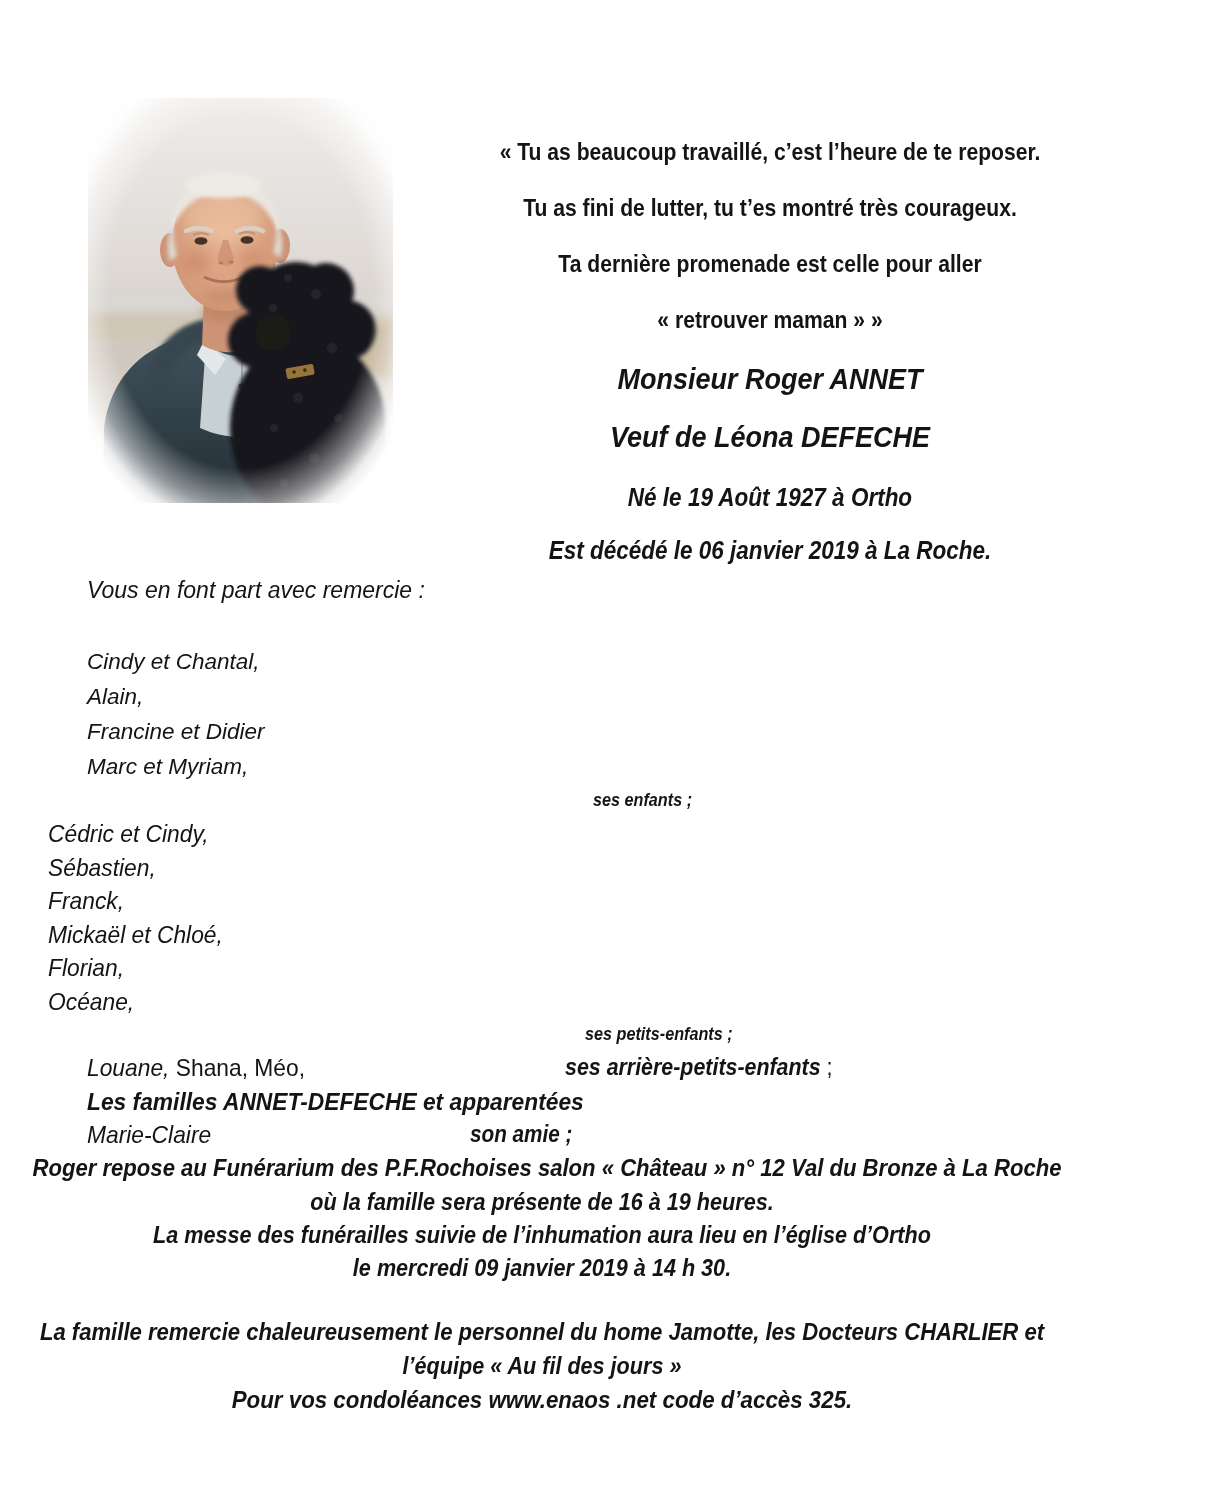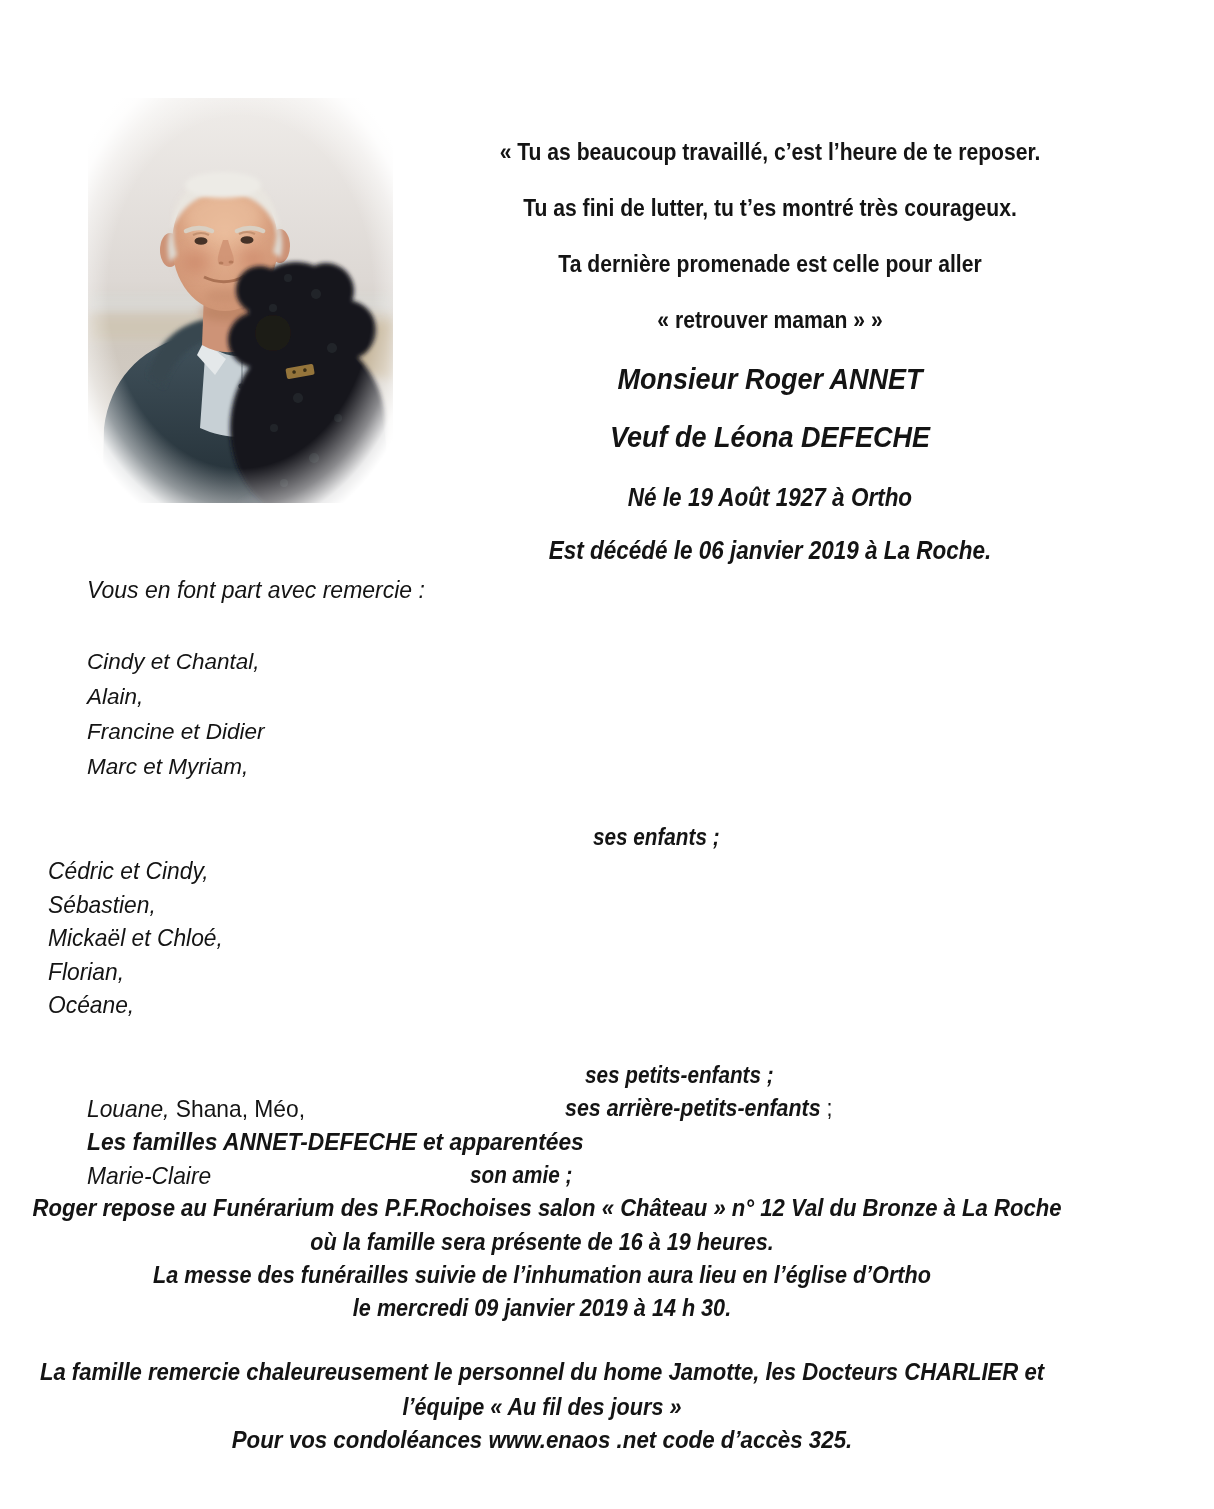--- a/index.html
+++ b/index.html
@@ -25,21 +25,21 @@
 
   .right-col { margin-left:430px; width:680px; padding-top:140px; text-align:center; }
   .q-line { font-weight:bold; font-size:24px; line-height:24px; margin-bottom:32px; }
   .t-name    { font-size:30px; line-height:30px; margin-top:23px; }
   .t-widower { font-size:30px; line-height:30px; margin-top:28px; }
   .t-birth   { font-size:25px; line-height:25px; margin-top:33px; }
   .t-death   { font-size:25px; line-height:25px; margin-top:28px; }
 
   .intro { margin:13px 0 0 87px; font-size:23px; line-height:24px; }
   .children { margin:42px 0 0 87px; font-size:22.5px; line-height:35px; }
-  .label-line { line-height:33px; font-size:23px;margin-top:37px; }
+  .label-line { line-height:33px; font-size:18px; }
   .label-enfants { margin-left:593px; }
   .label-petits  { margin-left:585px; }
   .grandchildren { margin-left:48px; font-size:24px; line-height:33.5px; }
   .tab-row { position:relative; line-height:33.5px; font-size:24px; }
   .tab-row .left-cell { margin-left:87px; }
   .abs-label { position:absolute; top:0; font-size:23px; }
   .lbl-arriere { left:565px; }
   .lbl-amie    { left:470px; }
   .punct-normal { font-weight:normal; font-style:normal; font-size:23px; }
   .families-line { margin-left:87px; line-height:33.5px; font-size:24.5px; }
@@ -202,20 +202,21 @@
     <div class="nw">Marc et Myriam,</div>
   </div>
 
   <div class="label-line nw">
     <span class="label-enfants"><span class="bi cxl90">ses enfants ;</span></span>
   </div>
 
   <div class="grandchildren it">
     <div class="nw"><span class="cxl95">Cédric et Cindy,</span></div>
     <div class="nw"><span class="cxl95">Sébastien,</span></div>
+    <div class="nw"><span class="cxl95">Franck,</span></div>
     <div class="nw"><span class="cxl95">Mickaël et Chloé,</span></div>
     <div class="nw"><span class="cxl95">Florian,</span></div>
     <div class="nw"><span class="cxl95">Océane,</span></div>
   </div>
 
   <div class="label-line nw">
     <span class="label-petits"><span class="bi cxl90">ses petits-enfants ;</span></span>
   </div>
 
   <div class="tab-row nw">

